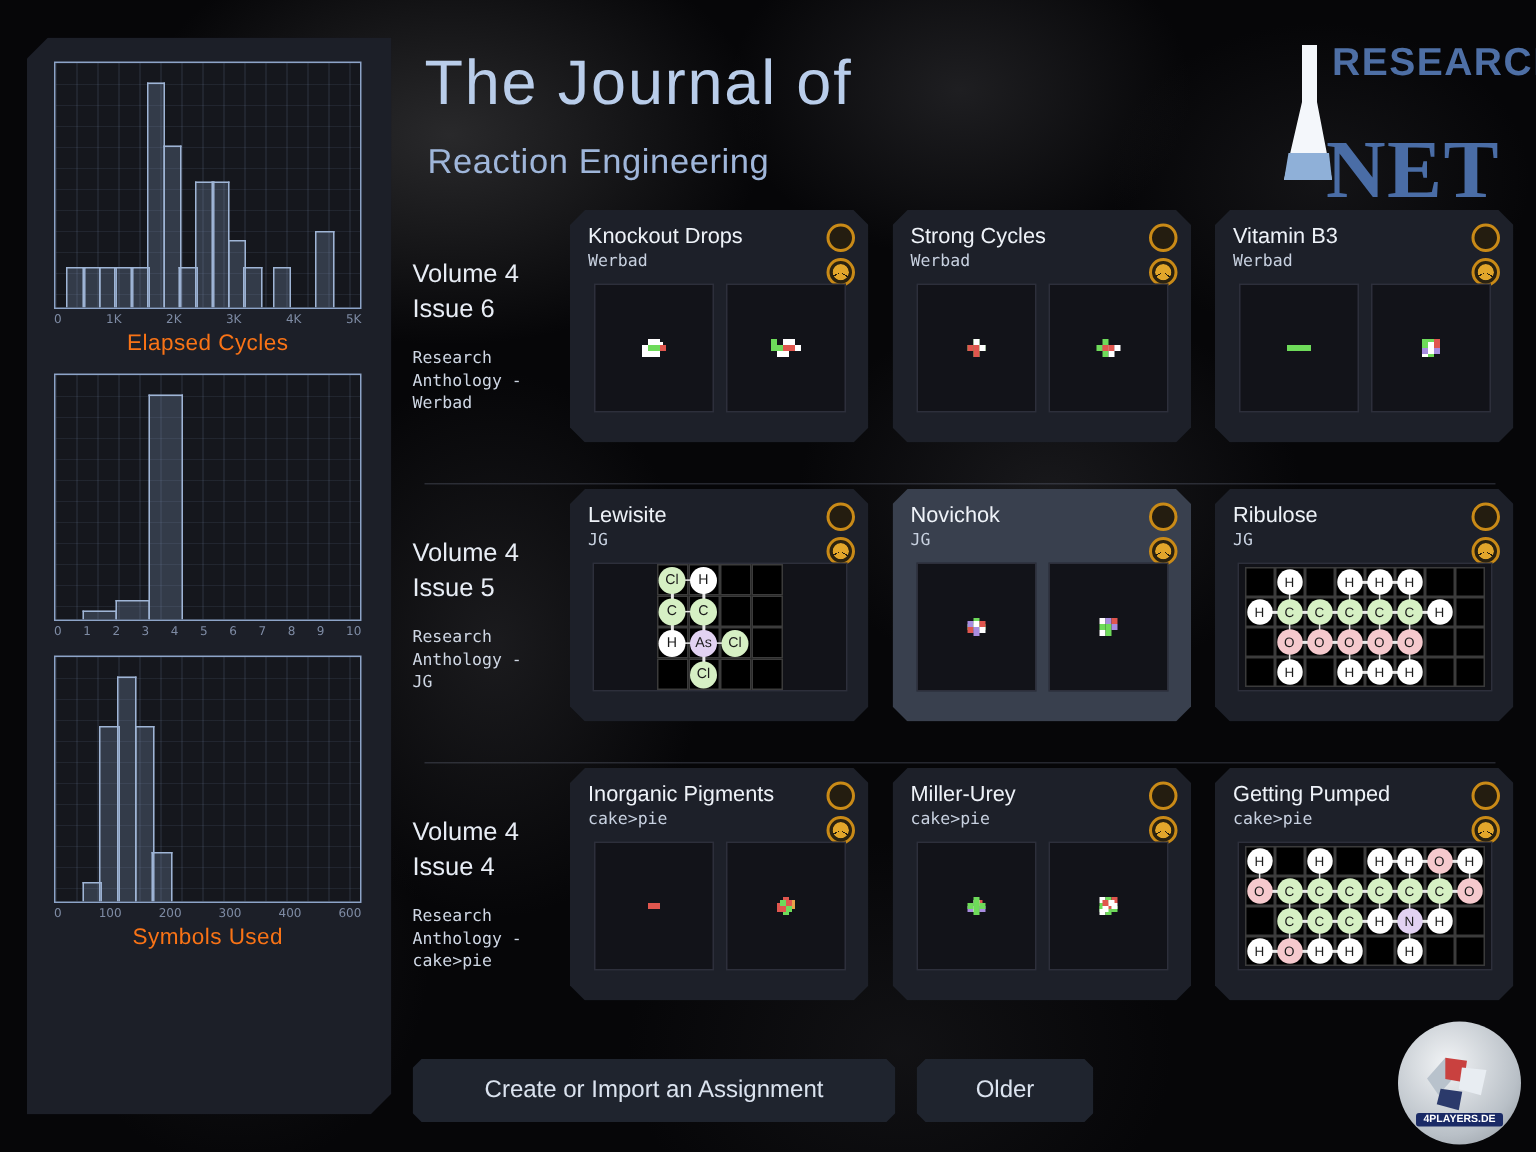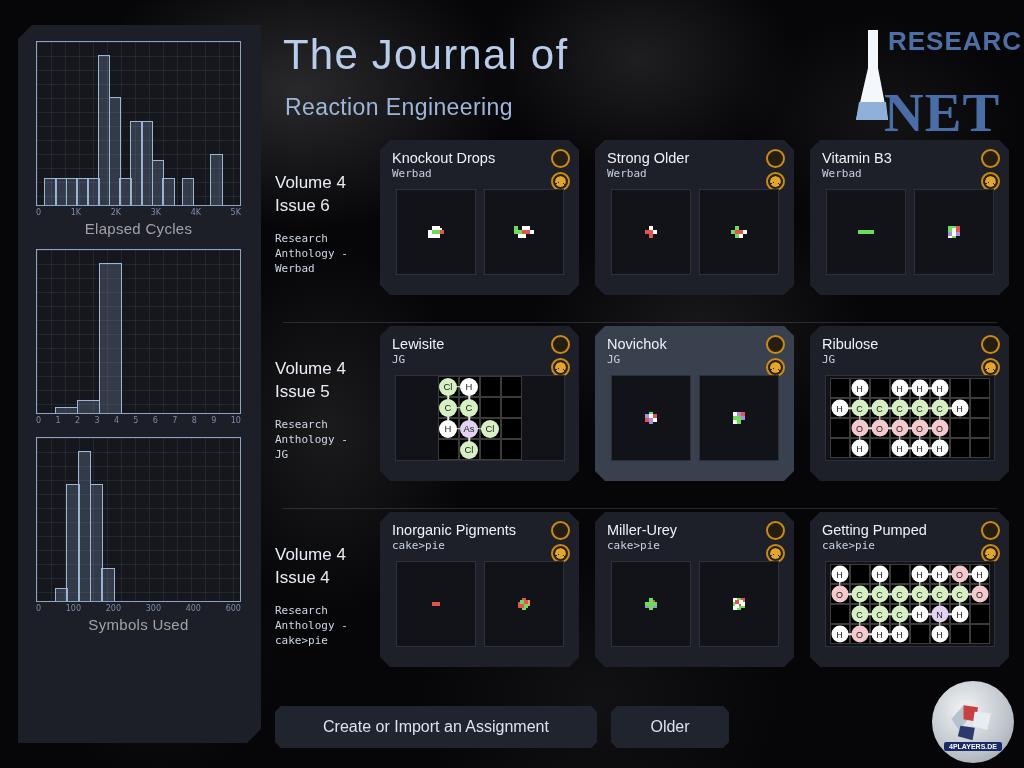--- a/index.html
+++ b/index.html
@@ -57,21 +57,21 @@
     margin-left: -1.6px;
   }
   .hchart .bar.z { background: transparent; border: none; }
   .axis {
     width: 205px; display: flex; justify-content: space-between;
     font-size: 8px; color: #7e8ba4; padding-top: 2px;
     font-family: "DejaVu Sans", sans-serif;
   }
   .hlabel {
     width: 205px; text-align: center;
-    color: #a3a3a3; font-size: 15px;
+    color: #f97316; font-size: 15px;
     font-family: "Liberation Sans", sans-serif;
     padding-top: 3px; letter-spacing: .3px;
   }
 
   
   #journal-title {
     position: absolute; left: 283px; top: 33px;
     color: #b9cdea; font-size: 42px; font-weight: 400;
     font-family: "Liberation Sans", sans-serif;
     letter-spacing: 1.2px; line-height: 1.05;
@@ -392,21 +392,21 @@
                     <i style="width: 4px; height: 4px; background: rgb(255, 255, 255);"></i>
                     <i style="width: 4px; height: 4px; background: rgb(255, 255, 255);"></i>
                     <i style="width: 4px; height: 4px; background: transparent;"></i>
                     <i style="width: 4px; height: 4px; background: transparent;"></i>
                   </div>
                 </div>
               </div>
             </div>
           </div>
           <div class="card">
-            <div class="card-title">Strong Older</div>
+            <div class="card-title">Strong Cycles</div>
             <div class="card-author">Werbad</div>
             <div class="badges">
               <div class="badge"></div>
               <div class="badge pie"></div>
             </div>
             <div class="panes">
               <div class="pane">
                 <div style="position: absolute; inset: 0px; display: flex; flex-direction: column; align-items: center; justify-content: space-evenly;">
                   <div class="pix" style="grid-template-columns: repeat(3, 4px); grid-auto-rows: 4px;">
                     <i style="width: 4px; height: 4px; background: transparent;"></i>

